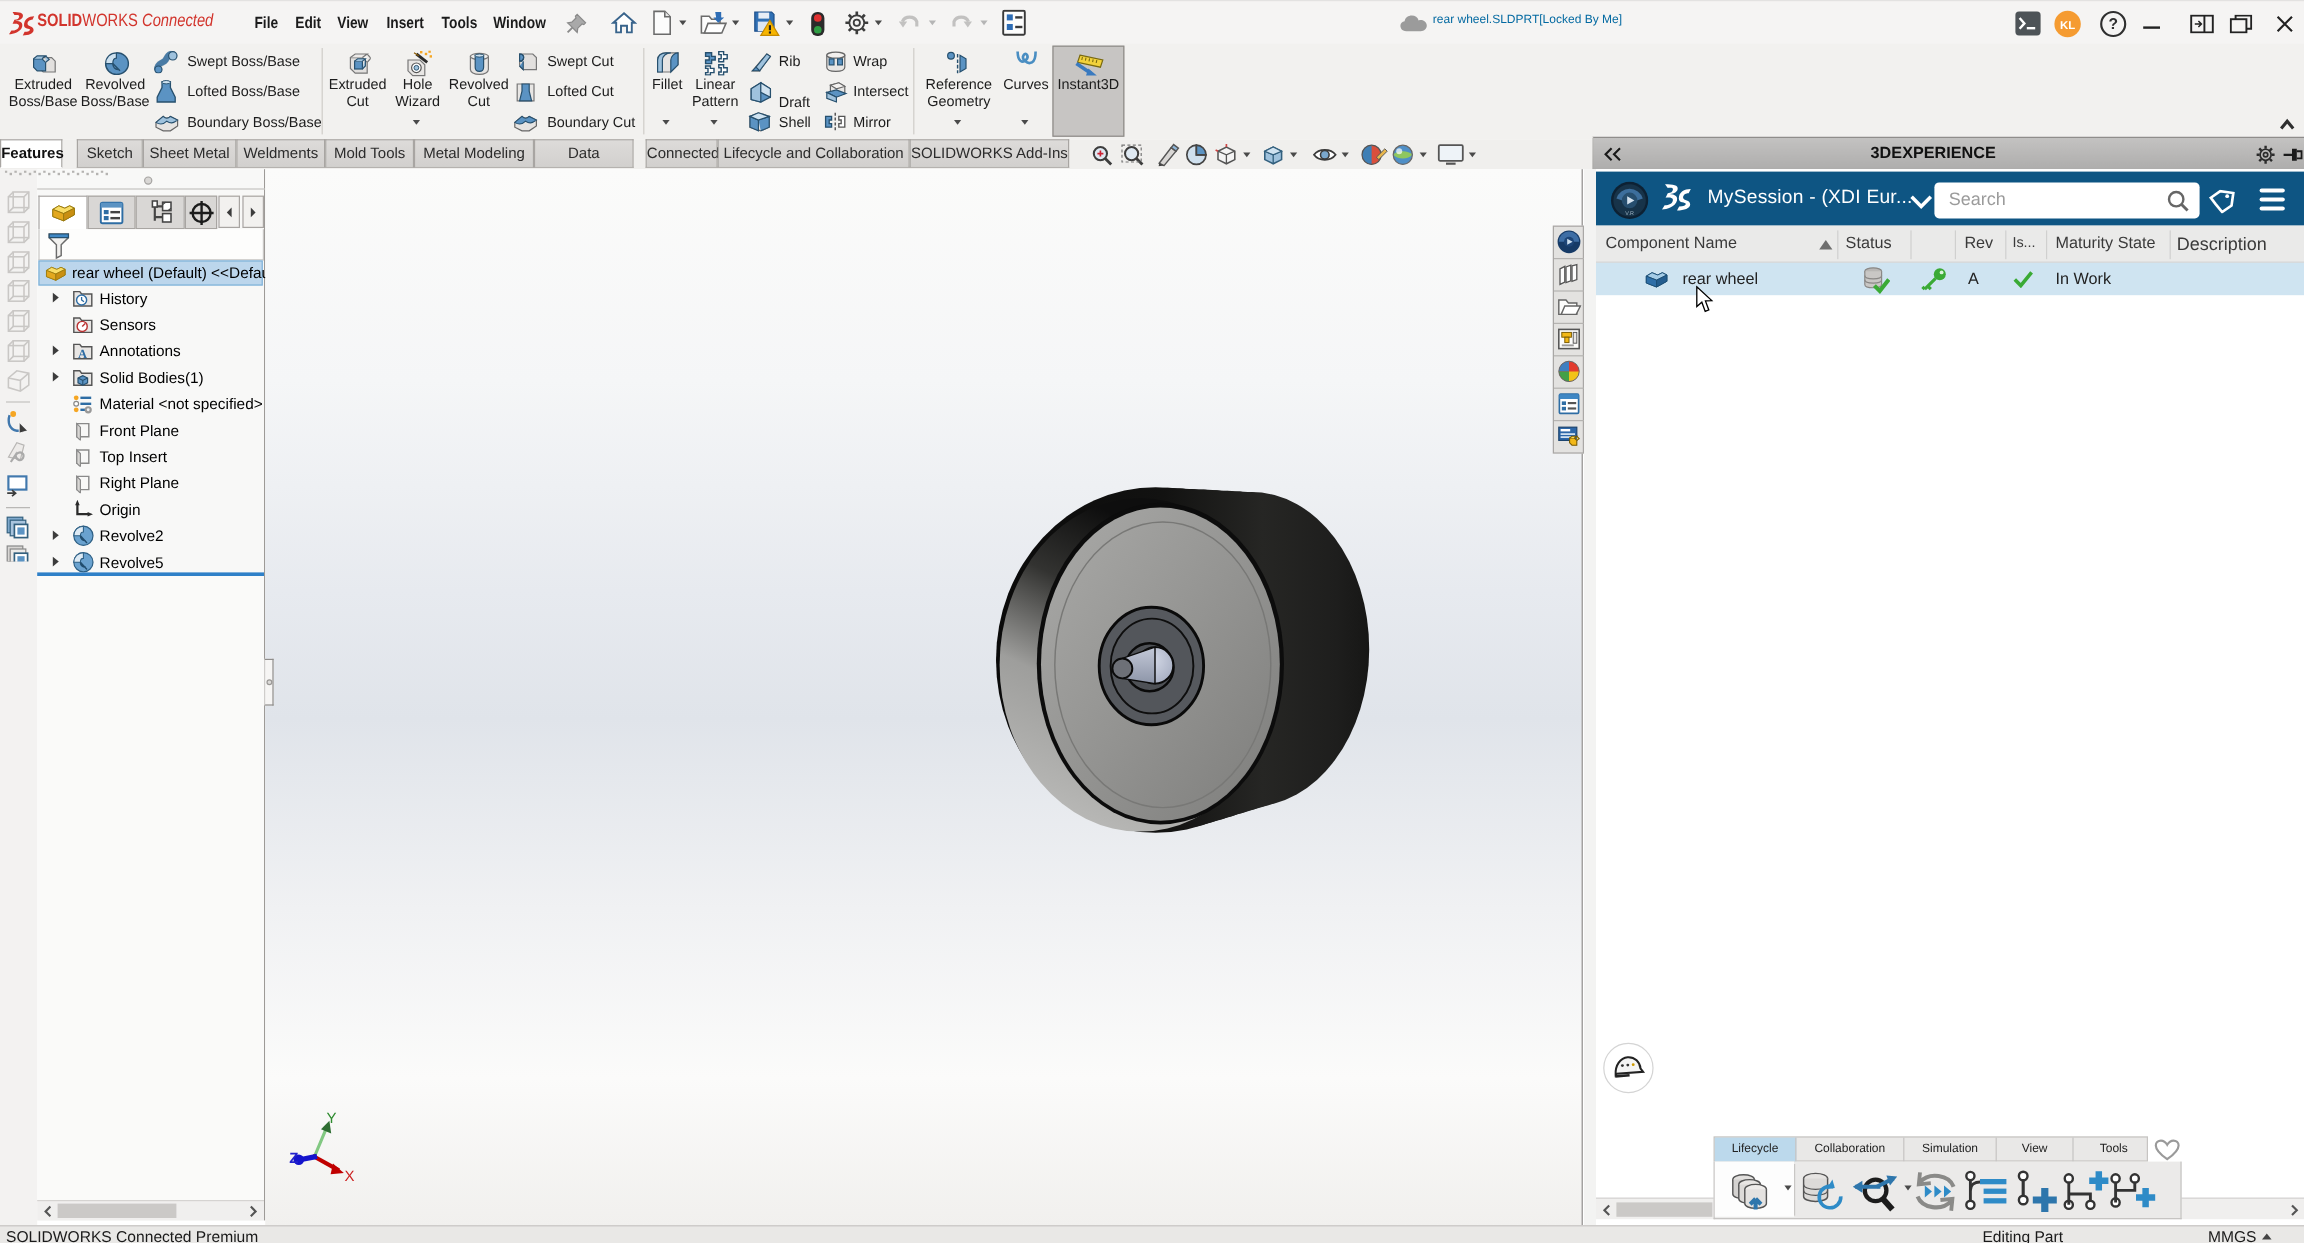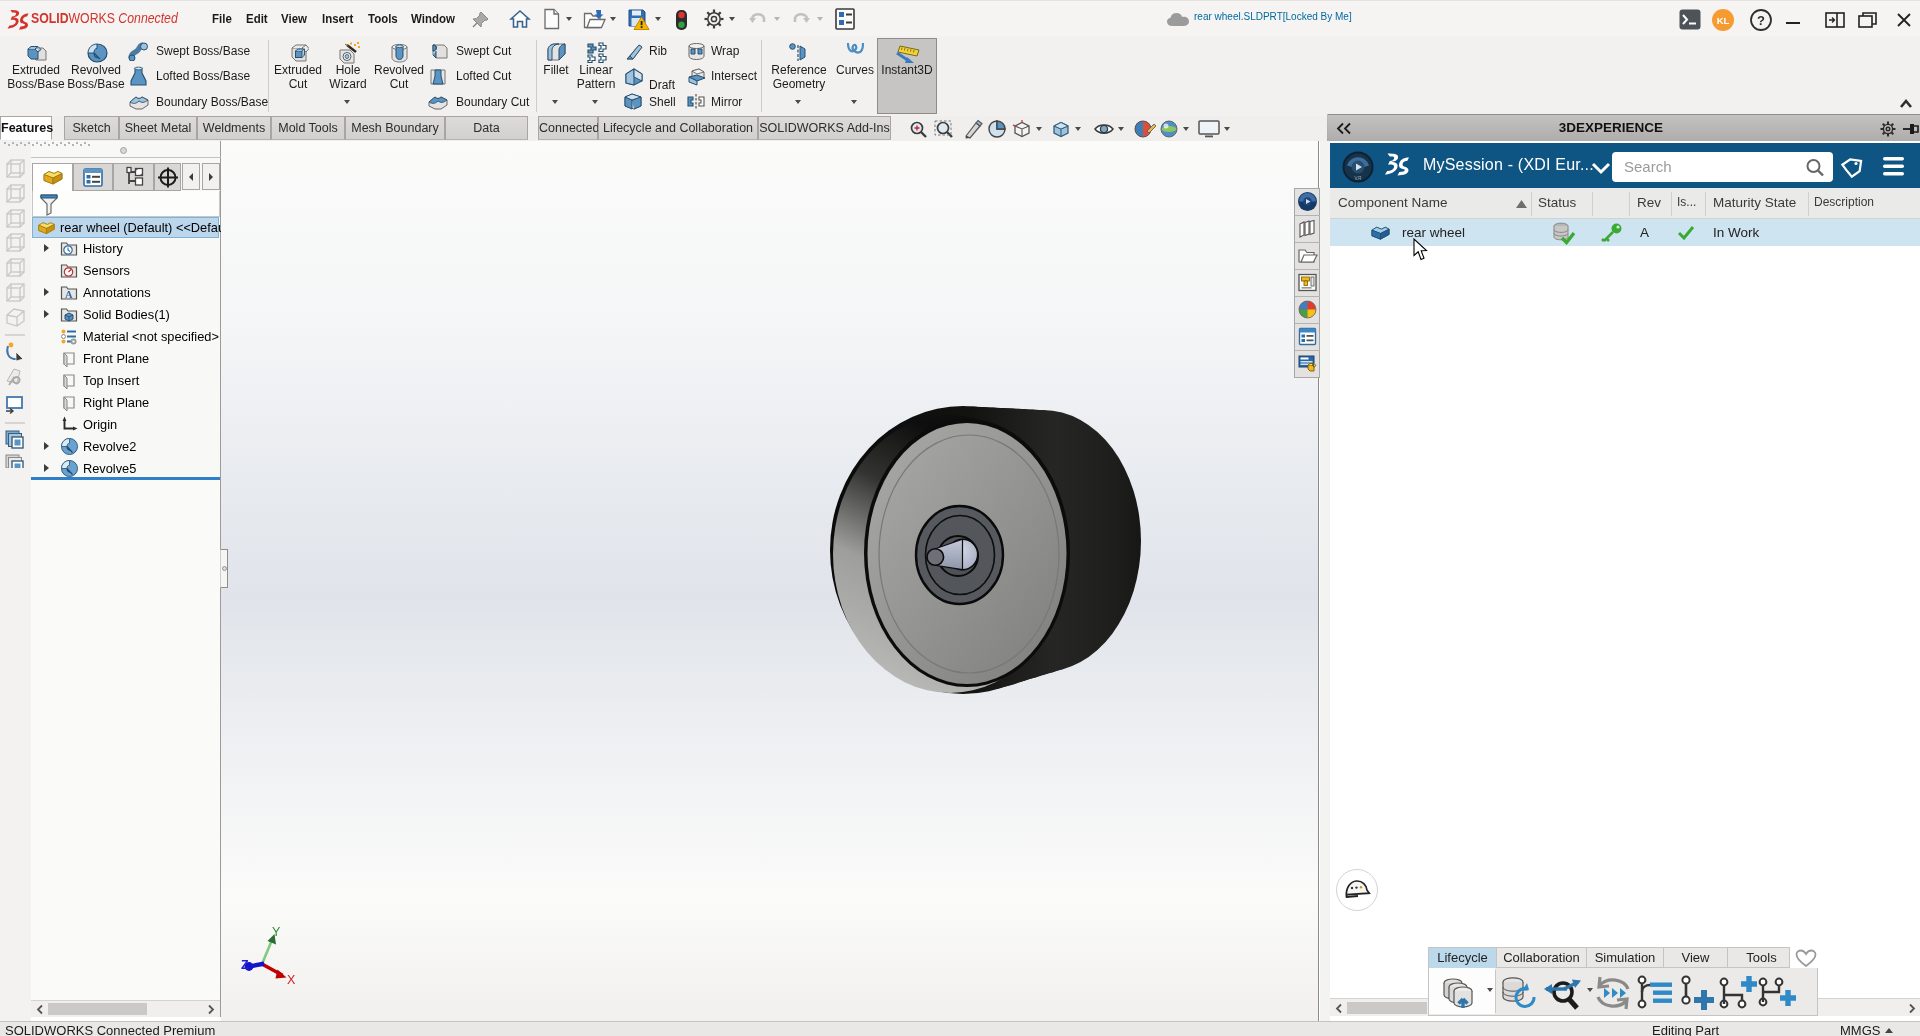--- a/index.html
+++ b/index.html
@@ -292,21 +292,21 @@
 <svg class="abs" style="left:1899px;top:62px" width="14" height="11" viewBox="0 0 14 11">
       <path d="M2 9 L7 3 L12 9" fill="none" stroke="#2f2f2f" stroke-width="2.6"></path>
     </svg>
 </div>
 <div id="tabrow">
 <div class="tab tabactive" style="left:0px;width:52px;">Features</div>
 <div class="tab" style="left:64px;width:55px;">Sketch</div>
 <div class="tab" style="left:119px;width:78px;">Sheet Metal</div>
 <div class="tab" style="left:197px;width:74px;">Weldments</div>
 <div class="tab" style="left:271px;width:74px;">Mold Tools</div>
-<div class="tab" style="left:345px;width:100px;">Mesh Boundary</div>
+<div class="tab" style="left:345px;width:100px;">Metal Modeling</div>
 <div class="tab" style="left:445px;width:83px;">Data Migration</div>
 <div class="tab" style="left:538px;width:60px;">Connected</div>
 <div class="tab" style="left:598px;width:160px;">Lifecycle and Collaboration</div>
 <div class="tab" style="left:758px;width:133px;">SOLIDWORKS Add-Ins</div>
 <svg class="abs" style="left:908px;top:3px" width="22" height="20" viewBox="0 0 22 20">
       <circle cx="9" cy="9" r="5.5" fill="#dfe9f2" stroke="#3d3d3d" stroke-width="1.7"></circle>
       <path d="M13 13 L18 18" stroke="#3d3d3d" stroke-width="2.4"></path>
       <path d="M6.5 9 L11.5 9 M9 6.5 L9 11.5" stroke="#c23" stroke-width="1.4"></path>
     </svg>
 <svg class="abs" style="left:933px;top:3px" width="24" height="20" viewBox="0 0 24 20">
@@ -807,21 +807,21 @@
 <div class="abs" style="left:201px;top:4px;width:1px;height:24px;background:#d0d0cf;"></div>
 <div class="t" style="left:208px;top:7px;font-size:13.5px;color:#3a3a3a;">Status</div>
 <div class="abs" style="left:262px;top:4px;width:1px;height:24px;background:#d0d0cf;"></div>
 <div class="abs" style="left:299px;top:4px;width:1px;height:24px;background:#d0d0cf;"></div>
 <div class="t" style="left:307px;top:7px;font-size:13.5px;color:#3a3a3a;">Rev</div>
 <div class="abs" style="left:341px;top:4px;width:1px;height:24px;background:#d0d0cf;"></div>
 <div class="t" style="left:347px;top:7px;font-size:12px;color:#3a3a3a;">Is...</div>
 <div class="abs" style="left:375px;top:4px;width:1px;height:24px;background:#d0d0cf;"></div>
 <div class="t" style="left:383px;top:7px;font-size:13.5px;color:#3a3a3a;">Maturity State</div>
 <div class="abs" style="left:478px;top:4px;width:1px;height:24px;background:#d0d0cf;"></div>
-<div class="t" style="left:484px;top:7px;font-size:12px;color:#3a3a3a;">Description</div>
+<div class="t" style="left:484px;top:7px;font-size:15px;color:#3a3a3a;">Description</div>
 </div>
 <div class="abs" style="left:0;top:78px;width:590px;height:27px;background:#cfe4f1;">
 <svg class="abs" style="left:40px;top:3px" width="21" height="21" viewBox="0 0 22 20">
         <path d="M2 7.5 L7 4.5 L12 6.5 L16 4.5 L20 6.5 L20 12 L11 17 L2 13.5 Z" fill="#3f87c4" stroke="#1b4e74" stroke-width="0.8"></path>
         <path d="M2 7.5 L7 4.5 L12 6.5 L16 4.5 L20 6.5 L11 11 Z" fill="#a5cce6" stroke="#1b4e74" stroke-width="0.8"></path>
         <path d="M2 7.5 L11 11 L11 17 L2 13.5 Z" fill="#2f6fa8" stroke="#1b4e74" stroke-width="0.8"></path>
         <path d="M11 11 L20 6.5 L20 12 L11 17 Z" fill="#245d8f" stroke="#1b4e74" stroke-width="0.8"></path>
       </svg>
 <div class="t" style="left:72px;top:6px;font-size:13.5px;color:#222;">rear wheel</div>
 <svg class="abs" style="left:221px;top:2px" width="24" height="24" viewBox="0 0 24 24">
@@ -855,21 +855,21 @@
 </div>
 <div class="abs" style="left:0px;top:857px;width:590px;height:18px;background:#f0efee;border-top:1px solid #d5d3d1;">
 <svg class="abs" style="left:4px;top:4px" width="10" height="11" viewBox="0 0 10 11">
         <path d="M7 1.5 L3 5.5 L7 9.5" fill="none" stroke="#555" stroke-width="1.8"></path>
       </svg>
 <div class="abs" style="left:17px;top:3px;width:80px;height:12px;background:#cbc9c7;"></div>
 <svg class="abs" style="left:577px;top:4px" width="10" height="11" viewBox="0 0 10 11">
         <path d="M3 1.5 L7 5.5 L3 9.5" fill="none" stroke="#555" stroke-width="1.8"></path>
       </svg>
 </div>
-<div class="abs" style="left:98px;top:806px;width:362px;height:21px;background:#e9e8e7;border:1px solid #c6c4c2;font-size:13px;color:#222;">
+<div class="abs" style="left:98px;top:806px;width:362px;height:21px;background:#e9e8e7;border:1px solid #c6c4c2;font-size:10px;color:#222;">
 <div class="abs" style="left:0;top:0;width:68px;height:20px;background:#bcd9ec;border-right:1px solid #c6c4c2;text-align:center;line-height:20px;">Lifecycle</div>
 <div class="abs" style="left:68px;top:0;width:90px;height:20px;border-right:1px solid #c6c4c2;text-align:center;line-height:20px;">Collaboration</div>
 <div class="abs" style="left:158px;top:0;width:77px;height:20px;border-right:1px solid #c6c4c2;text-align:center;line-height:20px;">Simulation</div>
 <div class="abs" style="left:235px;top:0;width:64px;height:20px;border-right:1px solid #c6c4c2;text-align:center;line-height:20px;">View</div>
 <div class="abs" style="left:299px;top:0;width:67px;height:20px;text-align:center;line-height:20px;">Tools</div>
 </div>
 <svg class="abs" style="left:465px;top:808px" width="22" height="19" viewBox="0 0 22 19">
       <path d="M11 17 C4 12 1.5 8.5 1.5 5.5 C1.5 3 3.5 1.5 5.8 1.5 C8 1.5 9.8 3 11 5 C12.2 3 14 1.5 16.2 1.5 C18.5 1.5 20.5 3 20.5 5.5 C20.5 8.5 18 12 11 17 Z" fill="none" stroke="#9a9a9a" stroke-width="1.8"></path>
     </svg>
 <div class="abs" style="left:98px;top:827px;width:390px;height:48px;background:#ebeae9;border:1px solid #c6c4c2;border-top:none;">

